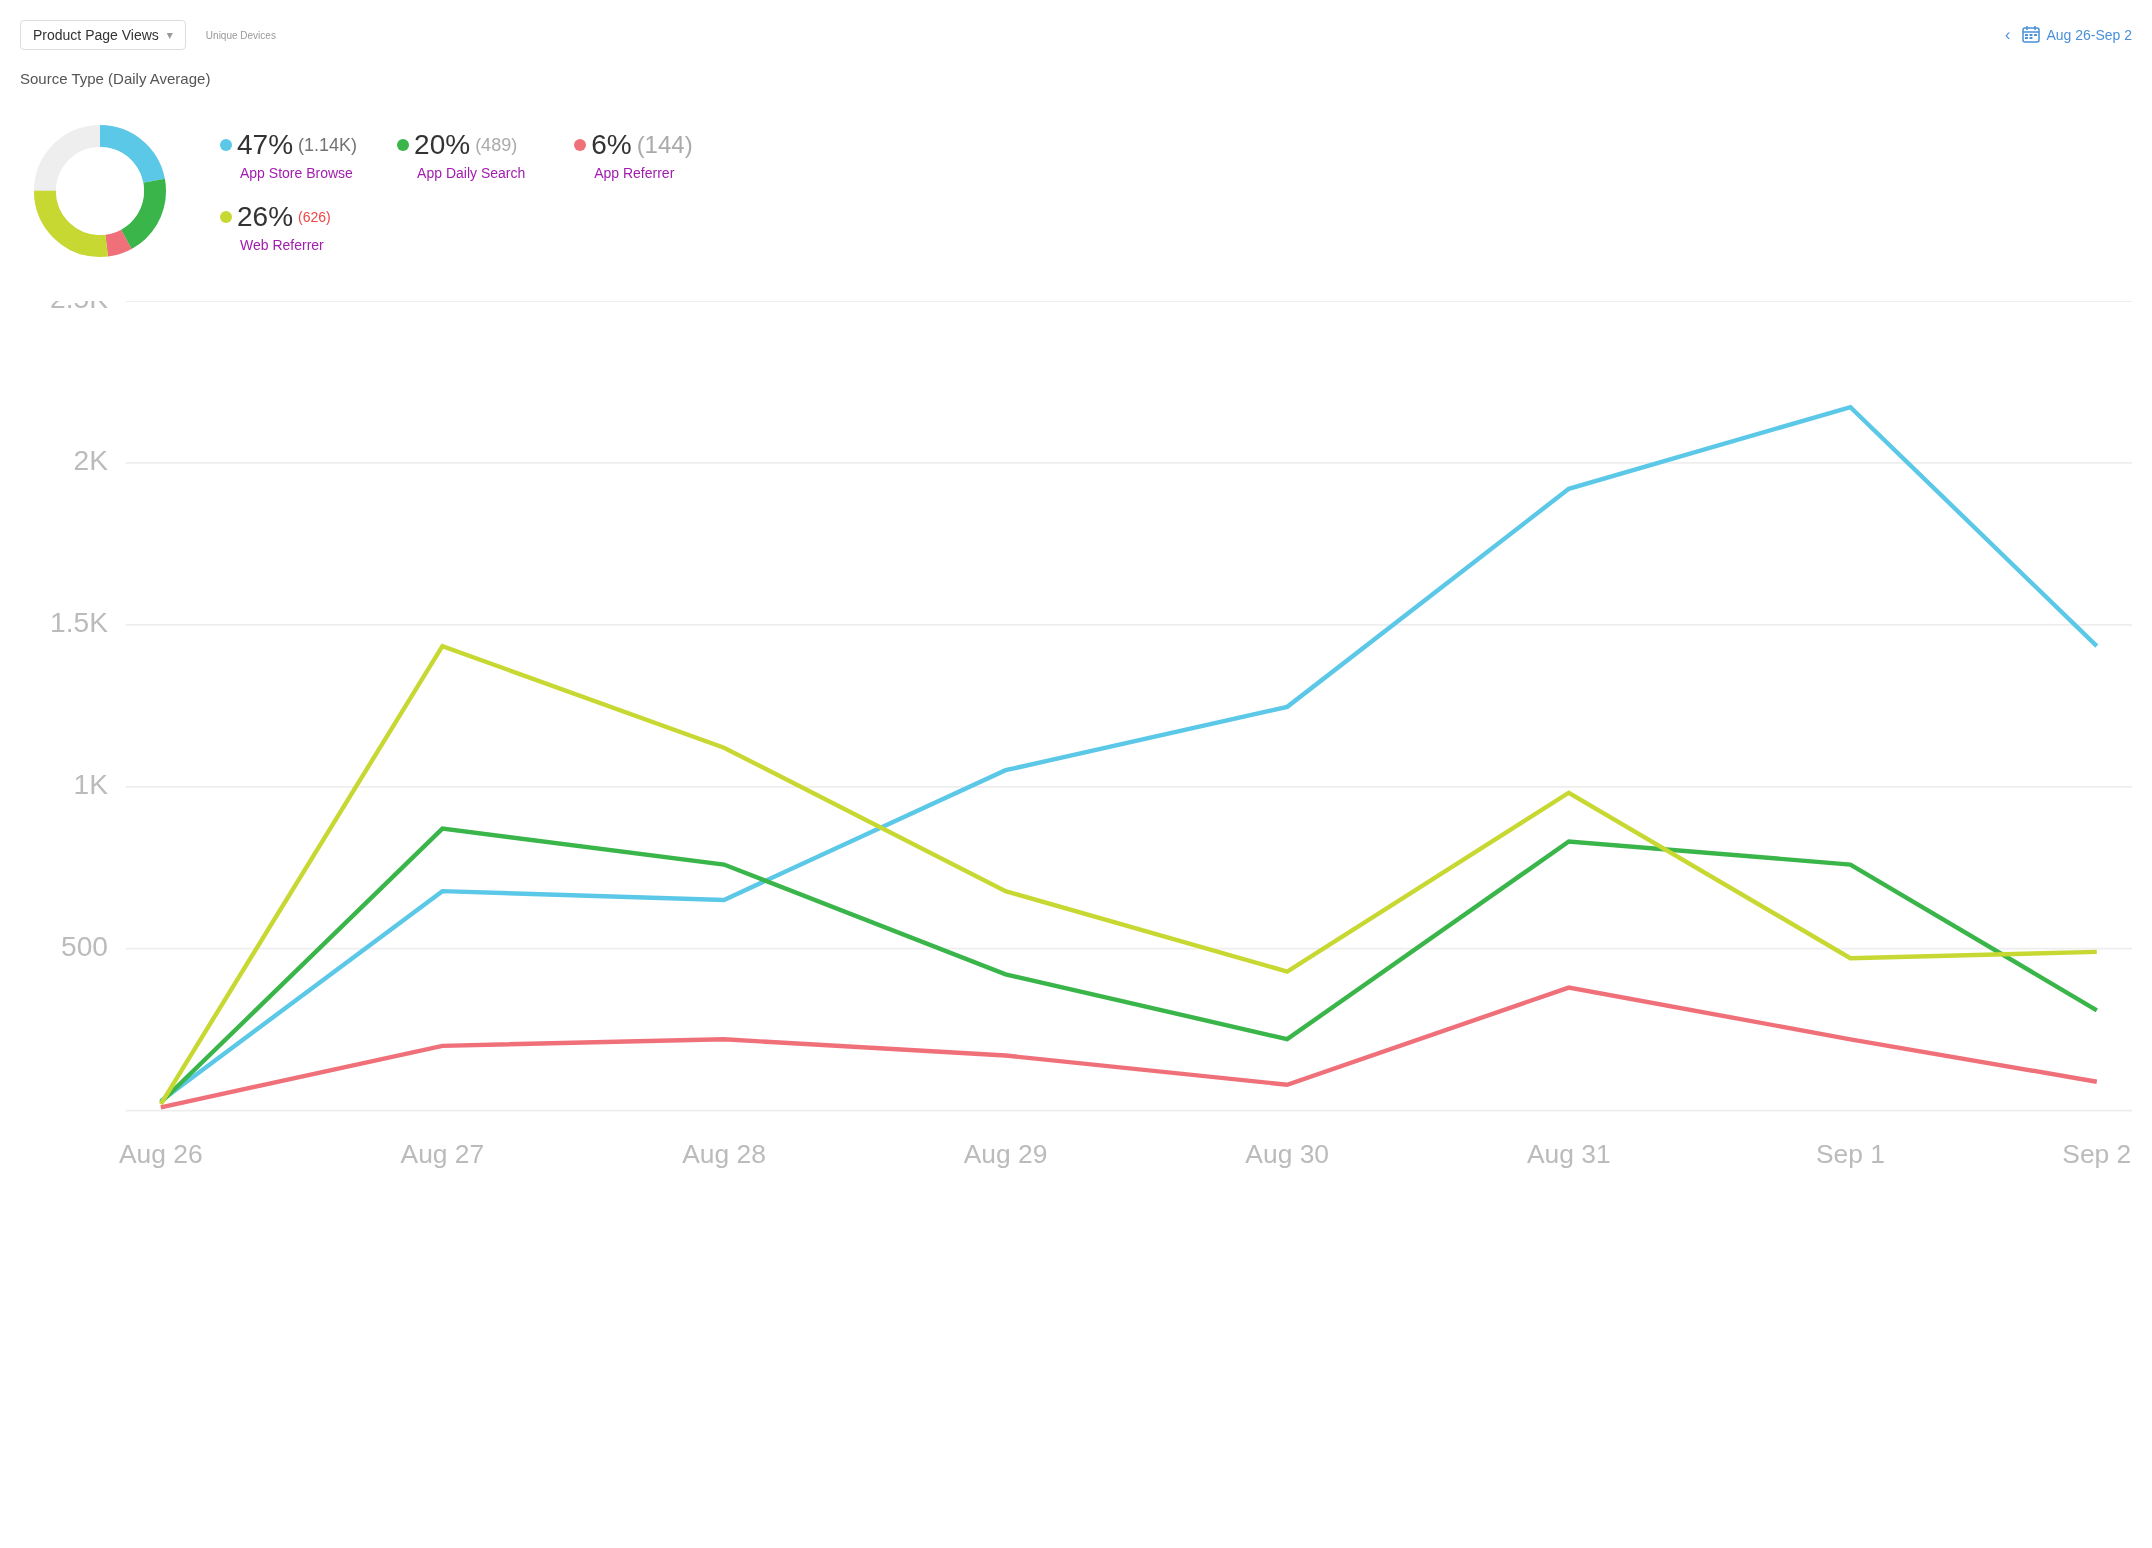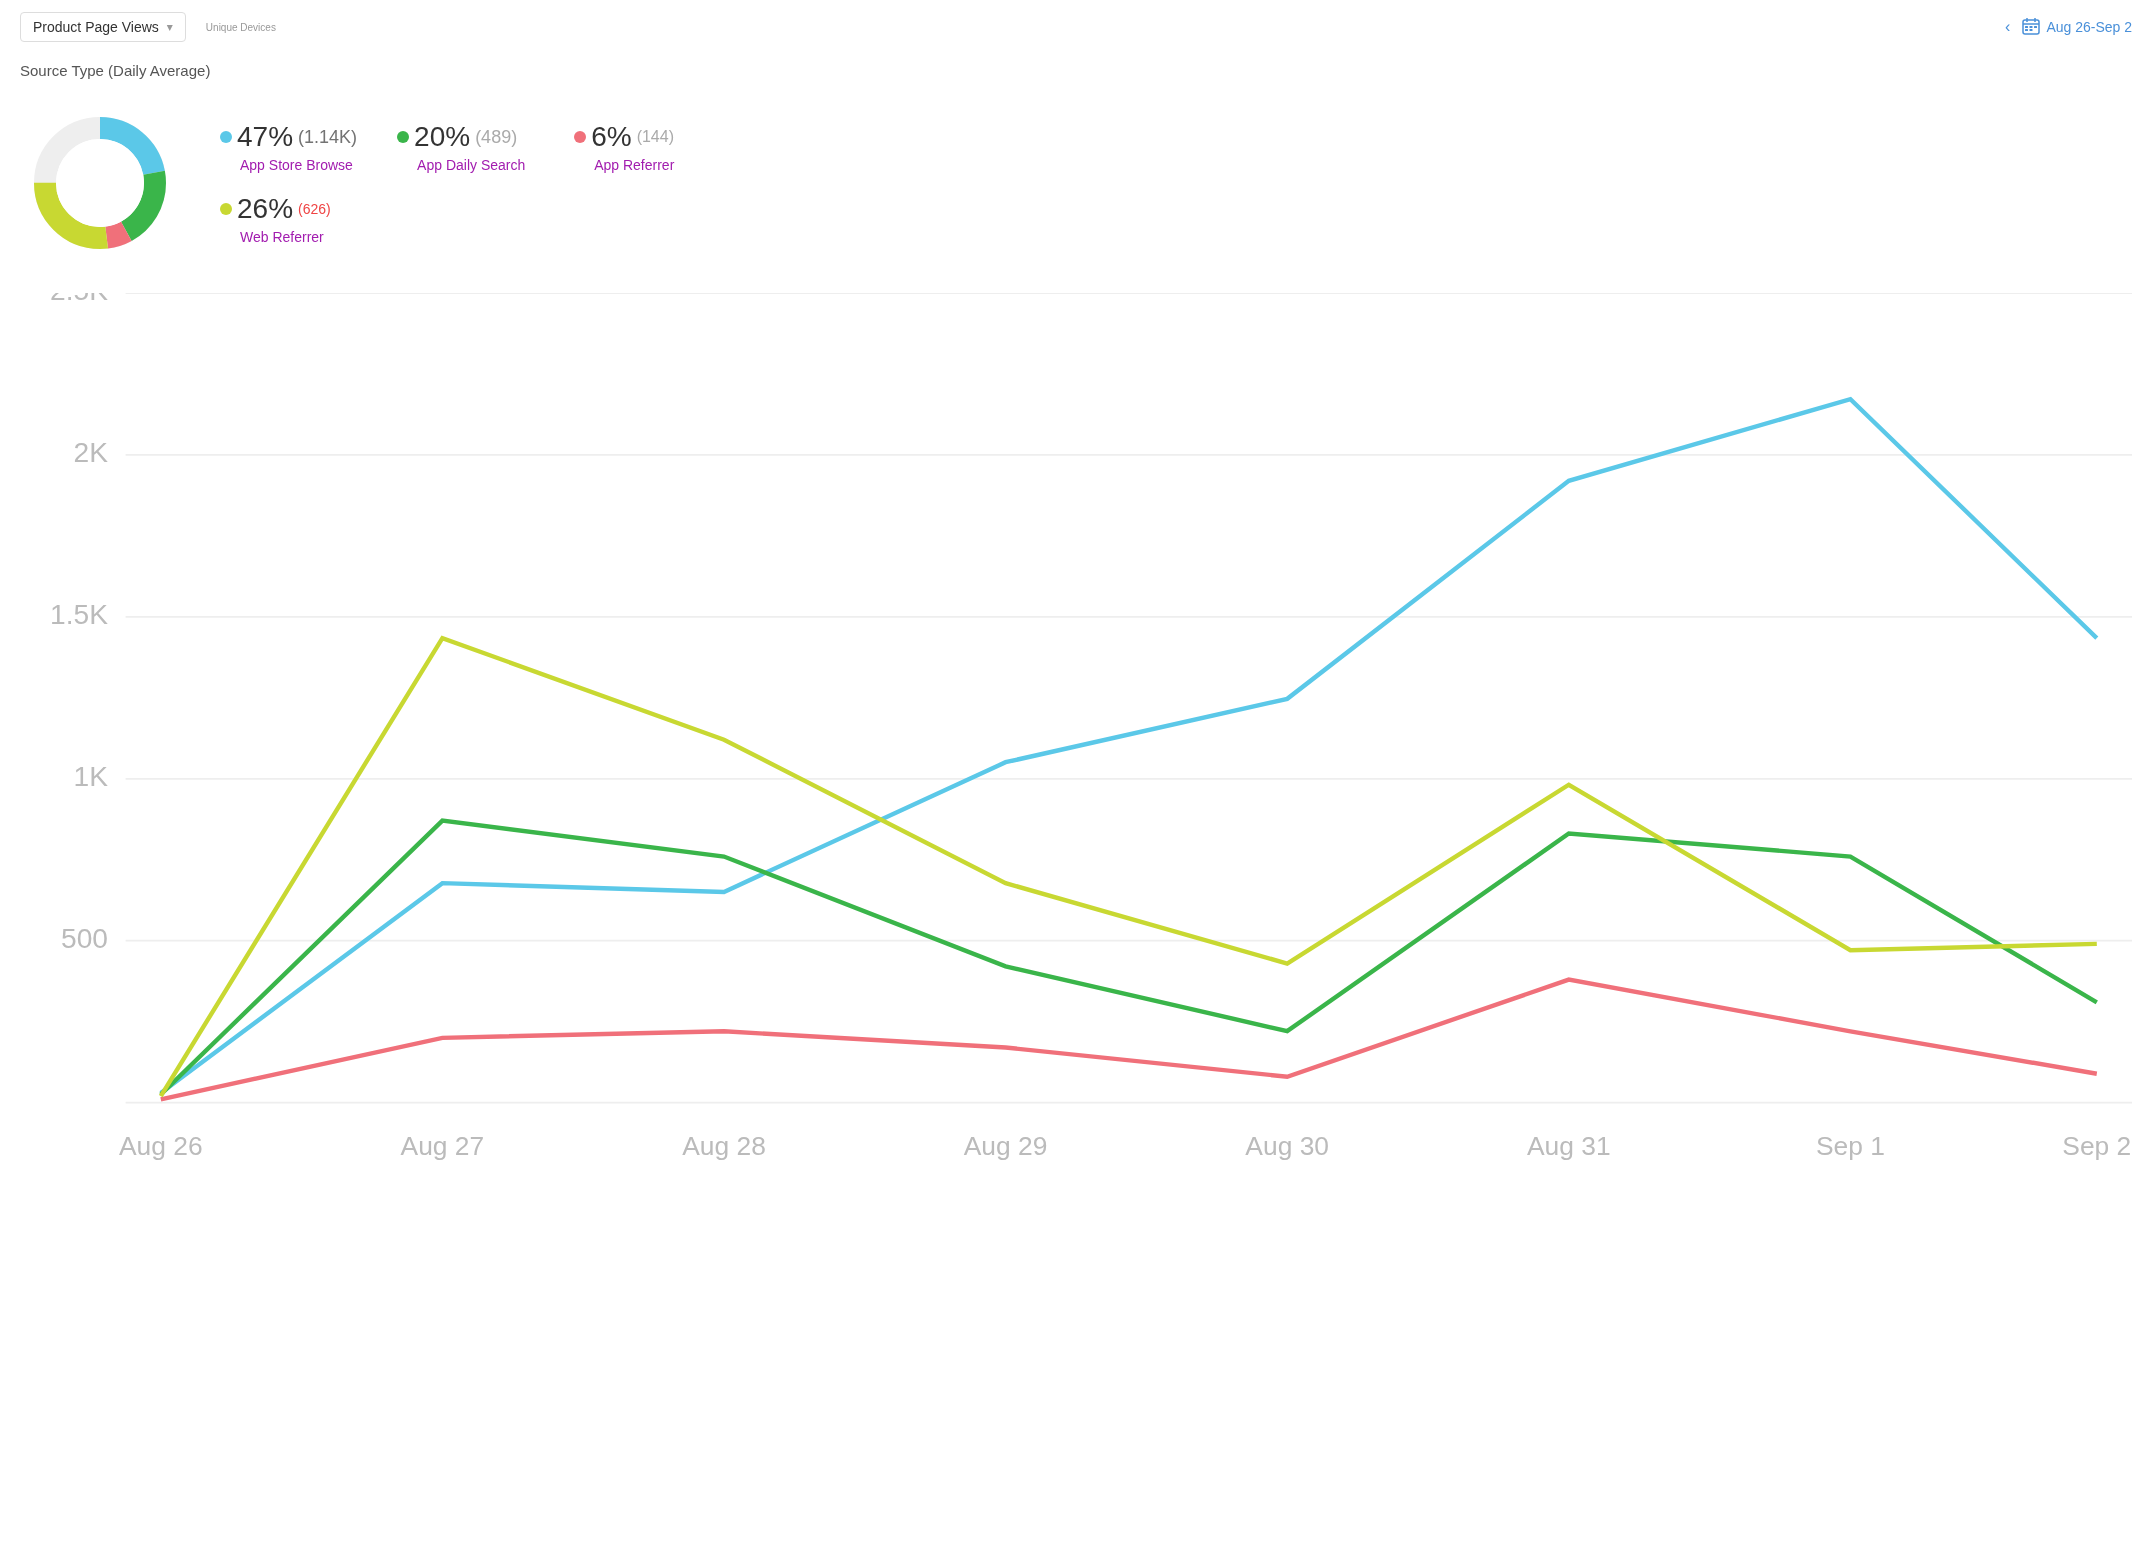--- a/index.html
+++ b/index.html
@@ -1,18 +1,18 @@
 <!DOCTYPE html>
 <html><head>
   <meta charset="utf-8">
   <style>
     * { box-sizing: border-box; margin: 0; padding: 0; }
     body { font-family: -apple-system, BlinkMacSystemFont, 'Helvetica Neue', Arial, sans-serif; background: #fff; color: #333; font-size: 14px; }
 
-    .container { width: 100%; padding: 12px 20px; }
+    .container { width: 100%; padding: 20px 20px; }
 
     
     .header { display: flex; align-items: center; justify-content: space-between; margin-bottom: 20px; }
     .header-left { display: flex; align-items: center; gap: 20px; }
     .dropdown { display: flex; align-items: center; gap: 8px; border: 1px solid #ddd; border-radius: 4px; padding: 6px 12px; cursor: pointer; font-size: 14px; color: #333; background: #fff; }
     .dropdown-arrow { color: #999; font-size: 12px; }
     .unique-devices-label { color: #999; font-size: 10px; }
     .header-right { display: flex; align-items: center; gap: 8px; }
     .nav-arrow { color: #4a90d9; font-size: 16px; cursor: pointer; padding: 4px; }
     .date-range { display: flex; align-items: center; gap: 6px; color: #4a90d9; font-size: 14px; cursor: pointer; }
@@ -107,21 +107,21 @@
             <div class="legend-dot" style="background:#3ab54a;"></div>
             <span style="font-size:28px; font-weight:300; color:#333;">20%</span>
             <span style="font-size:18px; color:#aaa; font-weight:300;">(489)</span>
           </div>
           <span class="legend-label">App Daily Search</span>
         </div>
         <div class="legend-item">
           <div class="legend-header">
             <div class="legend-dot" style="background:#f0707a;"></div>
             <span style="font-size:28px; font-weight:300; color:#333;">6%</span>
-            <span style="font-size:16px; color:#aaa; font-weight:300;">(144)</span>
+            <span style="font-size:24px; color:#aaa; font-weight:300;">(144)</span>
           </div>
           <span class="legend-label">App Referrer</span>
         </div>
 
         <div class="legend-item">
           <div class="legend-header">
             <div class="legend-dot" style="background:#c8d832;"></div>
             <span style="font-size:28px; font-weight:300; color:#333;">26%</span>
             <span style="font-size:14px; color:#ef4444; font-weight:300;">(626)</span>
           </div>

